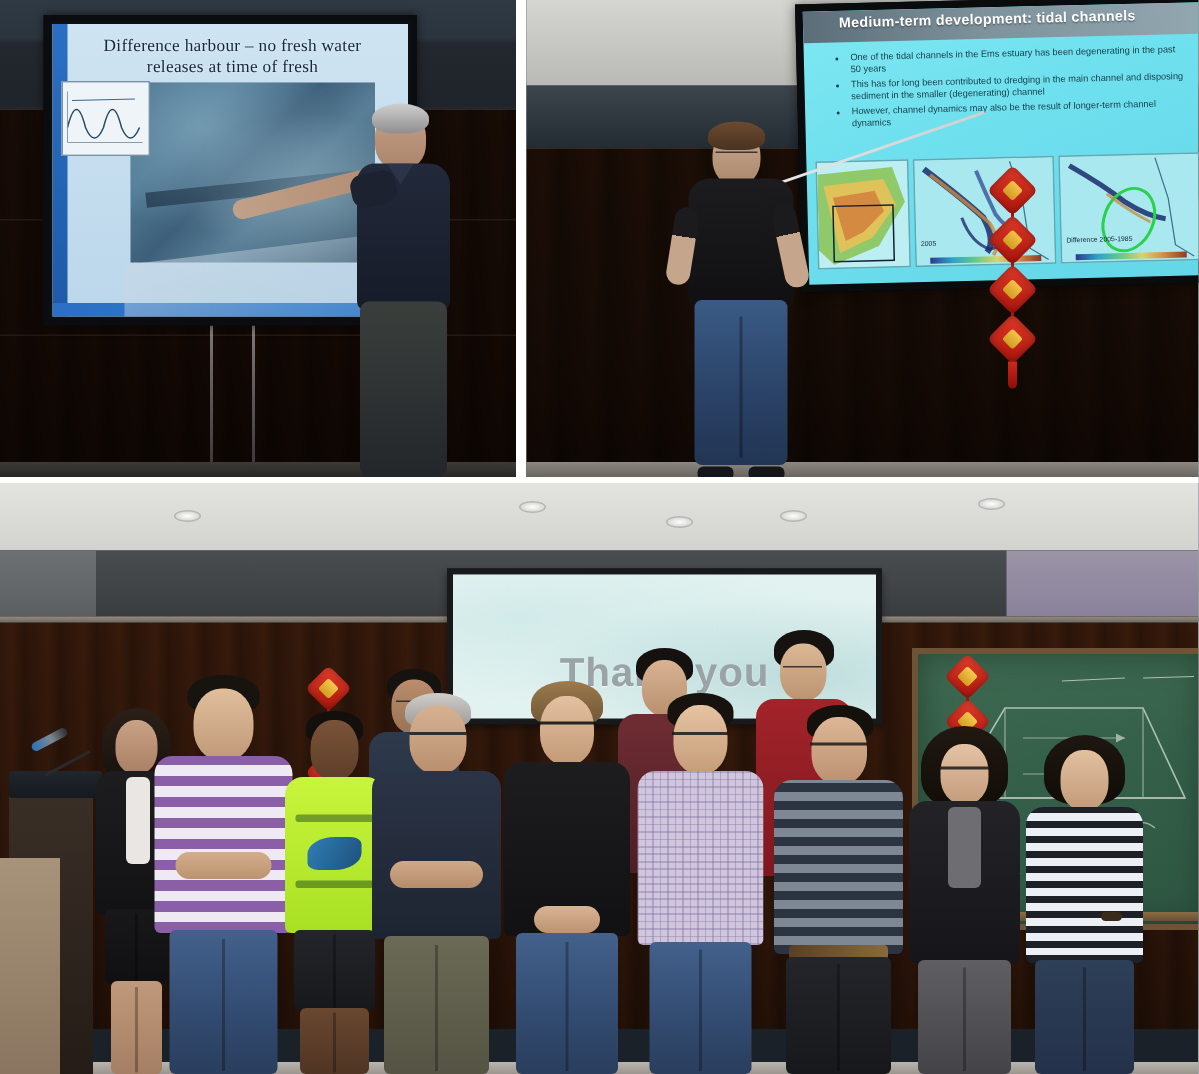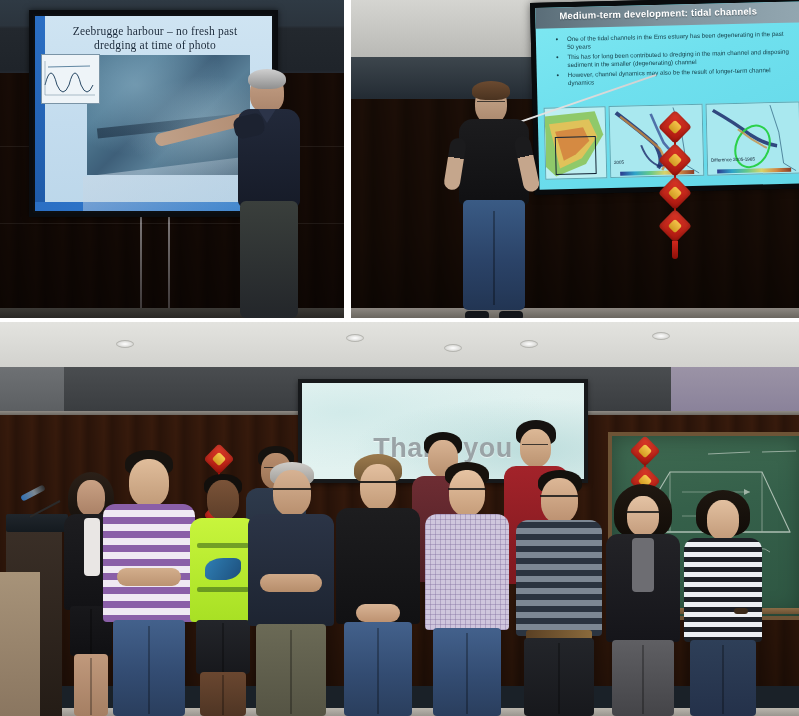--- a/index.html
+++ b/index.html
@@ -250,22 +250,22 @@
     <div class="pl-wall-seam" style="top:70%"></div>
     <div class="pl-doorline" style="left:140px"></div>
     <div class="pl-doorline" style="left:168px"></div>
     <div class="pl-floor"></div>
 
     <div class="pl-screen">
       <div class="pl-slide">
         <div class="pl-slide-bar"></div>
         <div class="pl-slide-botbar"></div>
         <div class="pl-slide-title">
-          <div>Zeebrugge harbour – no fresh past</div>
-          <div>dredging at time of photo</div>
+          <div>Difference harbour – no fresh water</div>
+          <div>releases at time of fresh</div>
         </div>
         <div class="pl-aerial"></div>
         <div class="pl-inset-chart">
           <svg viewBox="0 0 57 48" preserveAspectRatio="none" aria-hidden="true">
             <rect x="0" y="0" width="57" height="48" fill="#eef4f8"></rect>
             <path d="M3 30 Q9 6 15 30 Q21 44 27 30 Q33 6 39 30 Q45 44 51 30" fill="none" stroke="#2a4a66" stroke-width="1"></path>
             <line x1="3" y1="40" x2="53" y2="40" stroke="#7a94a6" stroke-width=".6"></line>
             <line x1="3" y1="6" x2="3" y2="40" stroke="#7a94a6" stroke-width=".6"></line>
             <line x1="6" y1="12" x2="48" y2="11" stroke="#3b6a8c" stroke-width=".8"></line>
           </svg>

